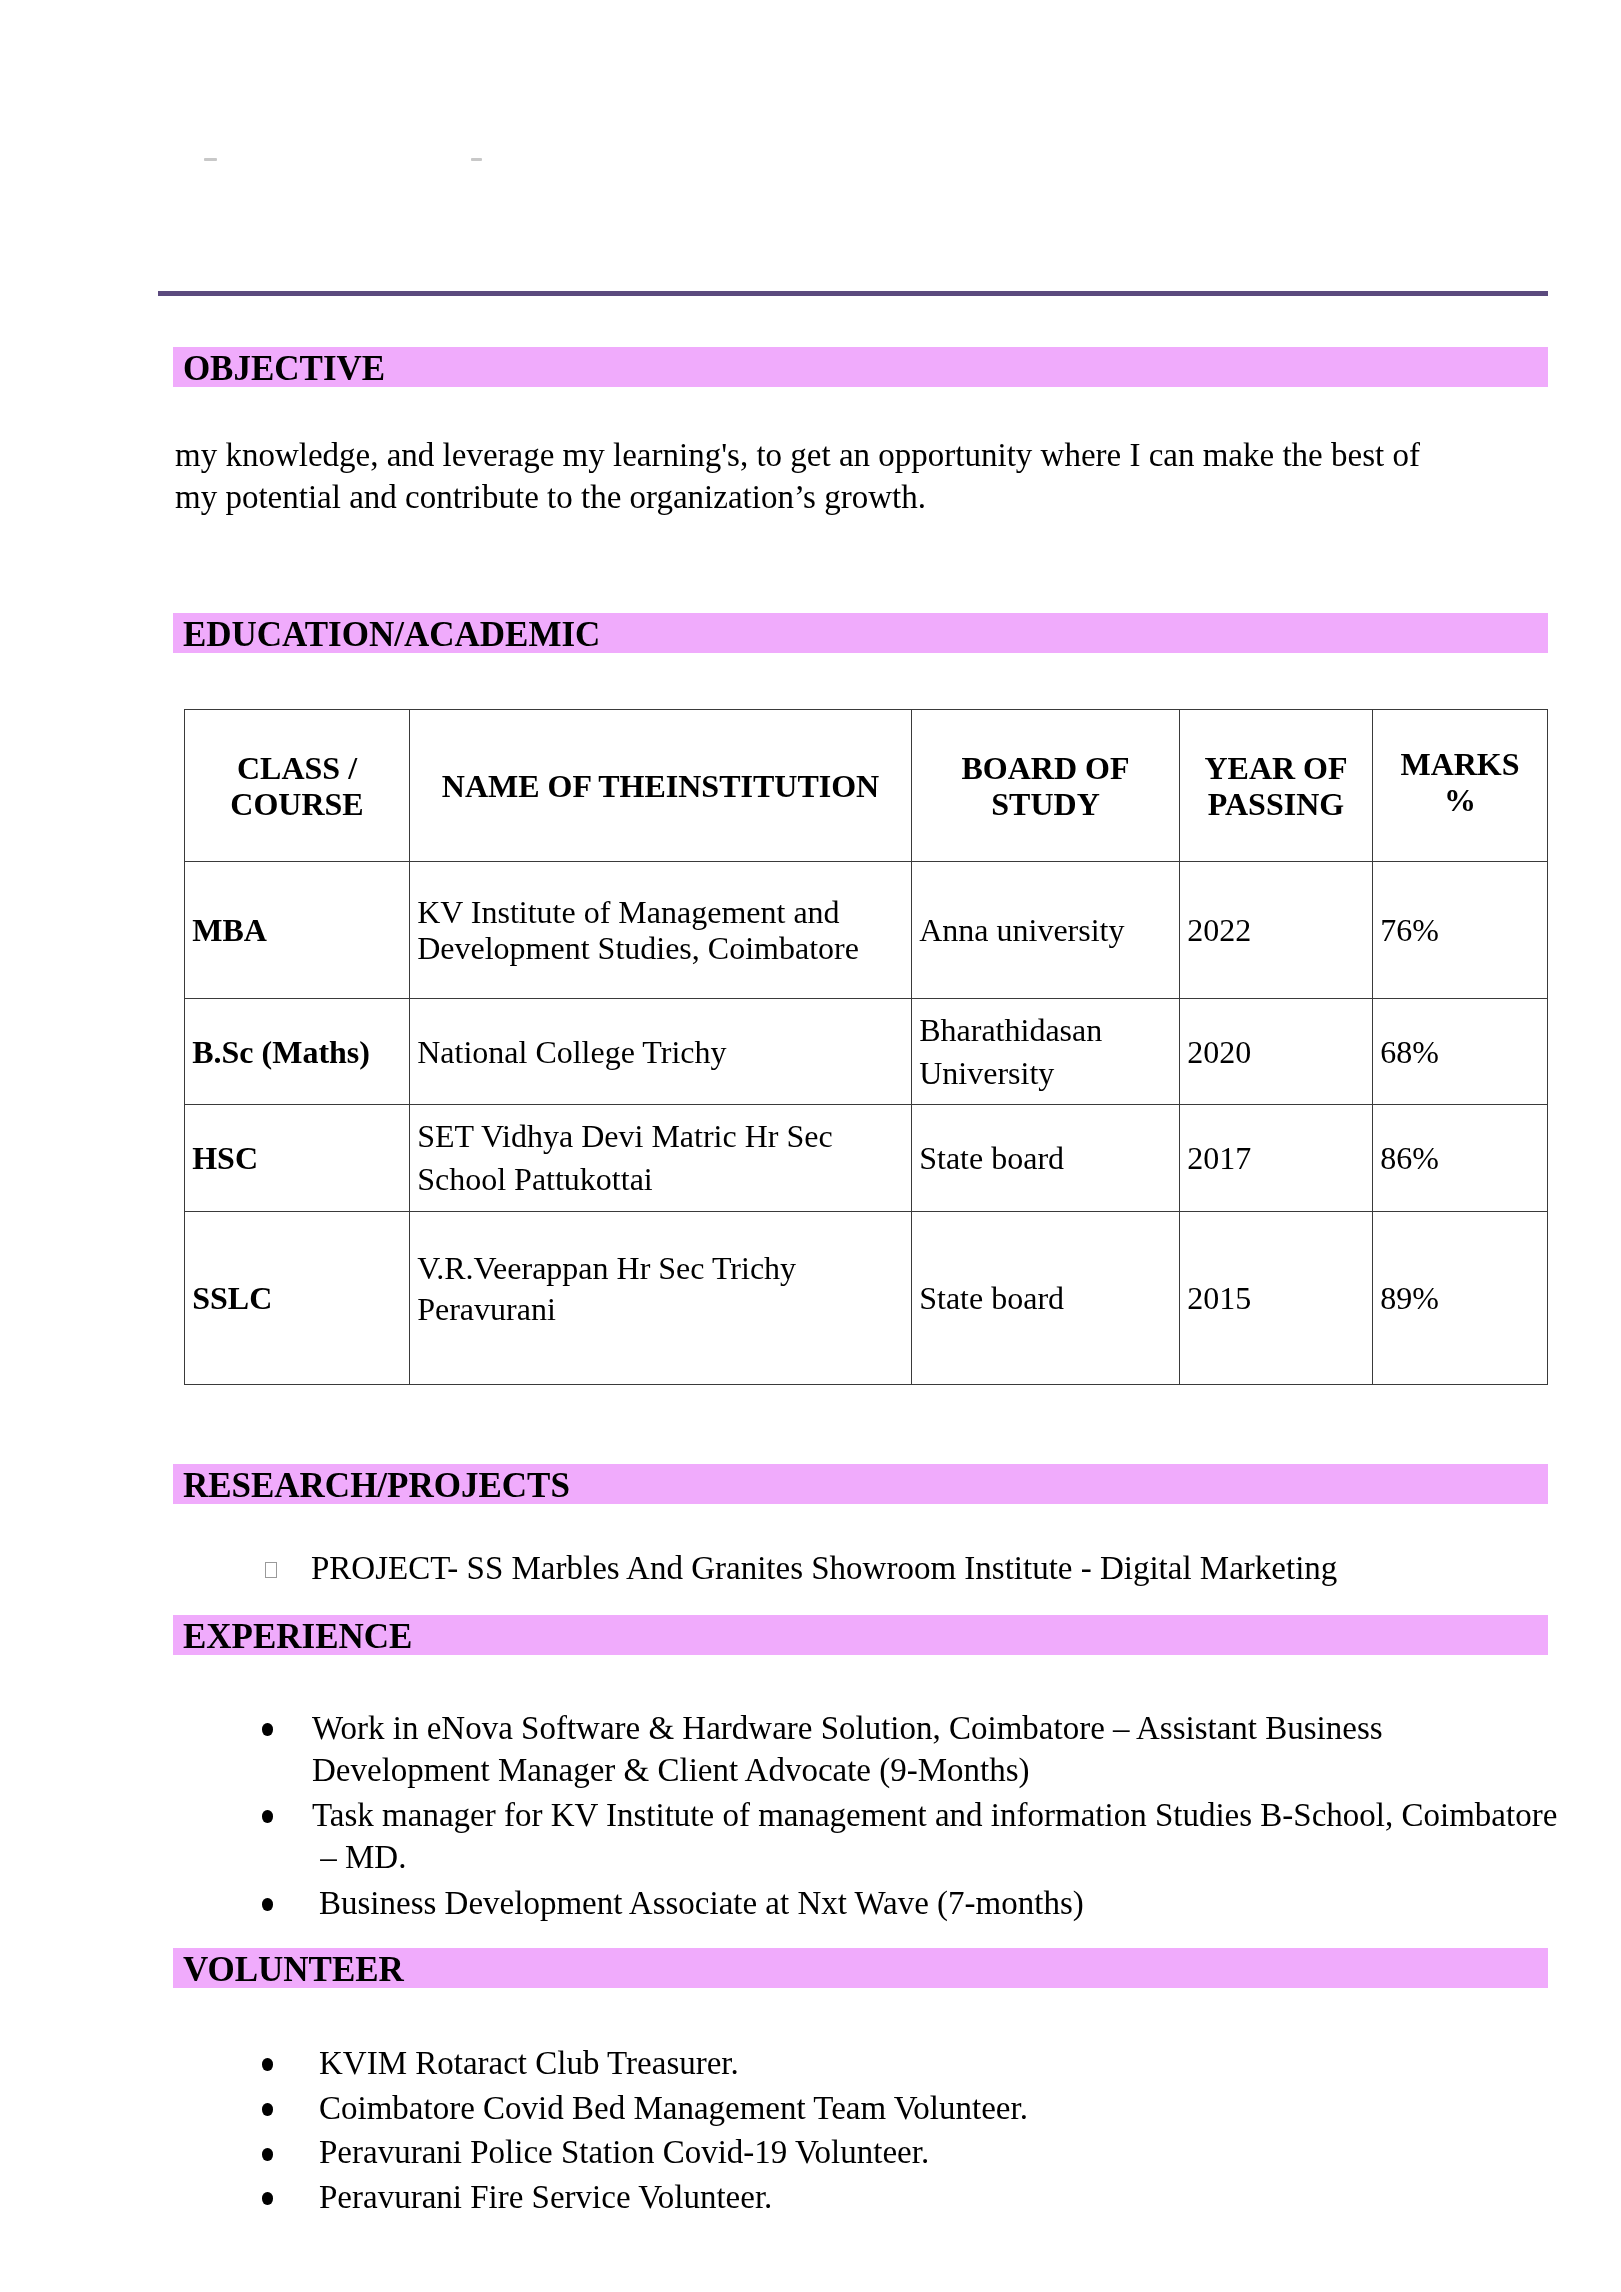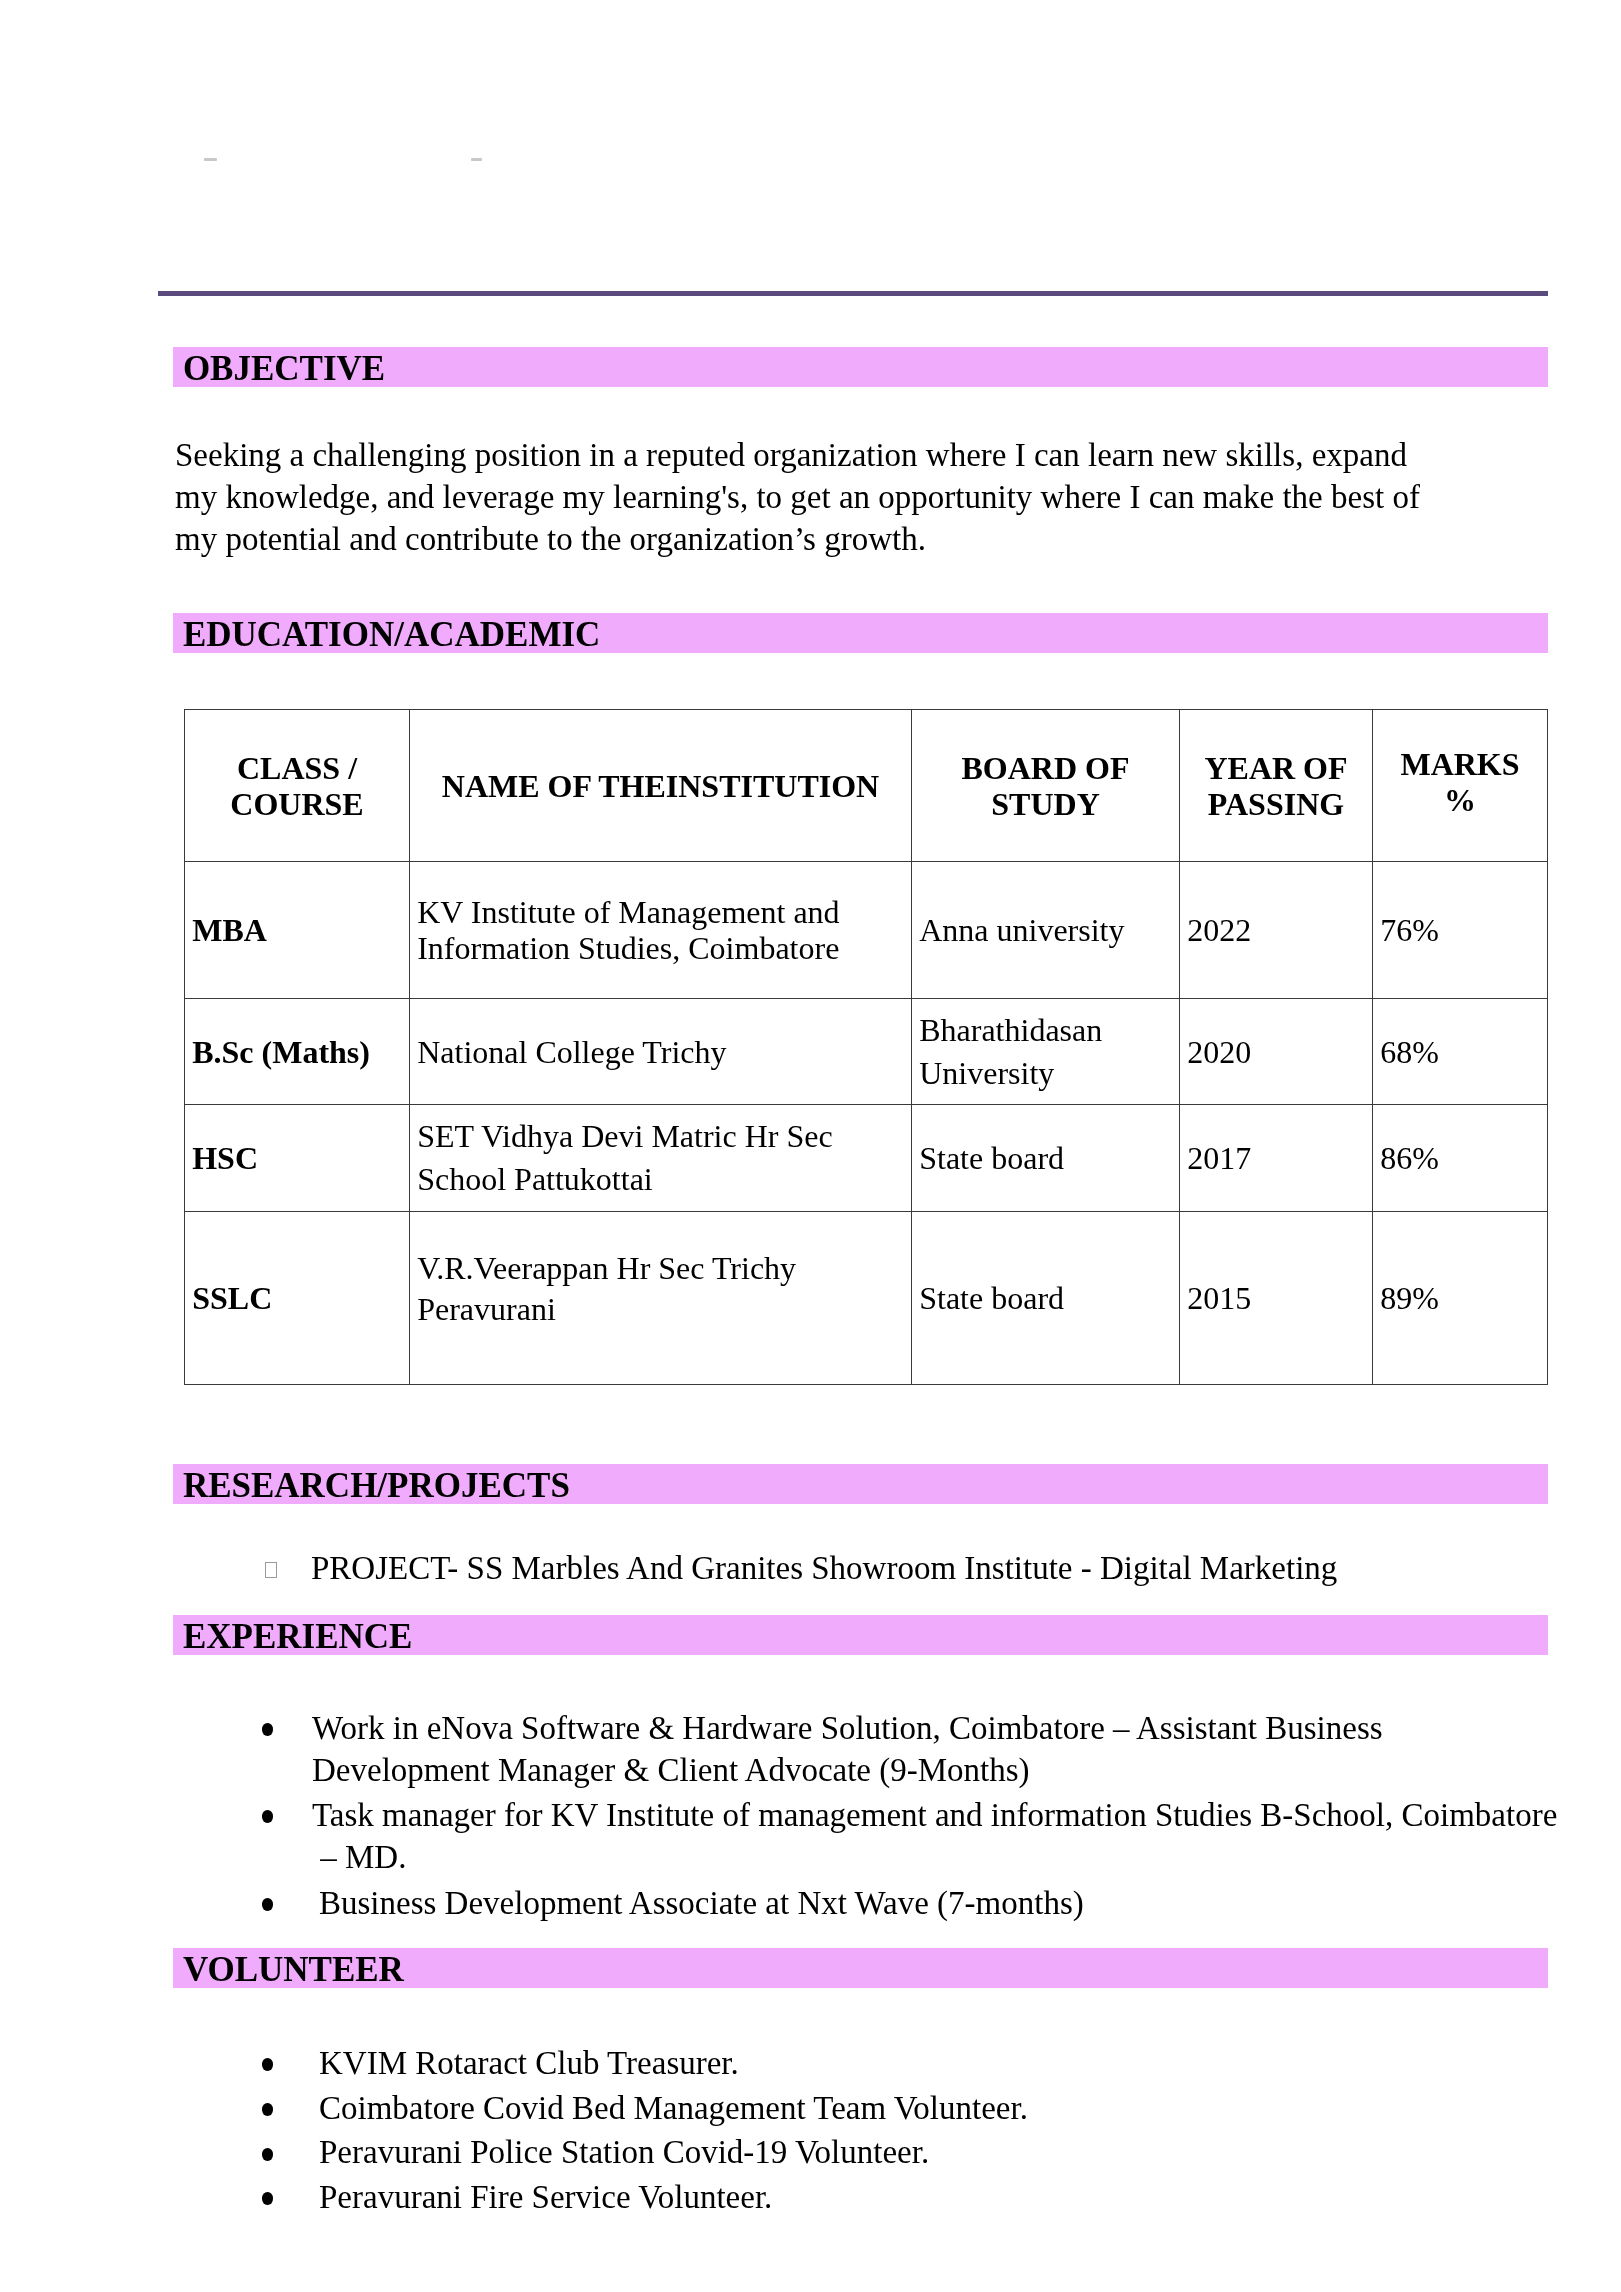--- a/index.html
+++ b/index.html
@@ -48,21 +48,20 @@
 
 <div class="speck" style="left:204px; top:158px; width:12.5px;"></div>
 <div class="speck" style="left:471px; top:158px; width:10.7px;"></div>
 
 <div class="rule"></div>
 
 <div class="section-bar" style="top:347px;">
   <span>OBJECTIVE</span>
 </div>
 <div class="para" style="top:434px;">
-  <div>Seeking a challenging position in a reputed organization where I can learn new skills, expand</div>
   <div>my knowledge, and leverage my learning's, to get an opportunity where I can make the best of</div>
   <div>my potential and contribute to the organization’s growth.</div>
 </div>
 
 <div class="section-bar" style="top:613px;">
   <span>EDUCATION/ACADEMIC</span>
 </div>
 
 <table class="edu">
   <colgroup>
@@ -92,21 +91,21 @@
     <th style="padding-bottom:7.2px;">
       <div>MARKS</div>
       <div>%</div>
     </th>
   </tr>
 
   <tr style="height:137px;">
     <td class="course">MBA</td>
     <td>
       <div>KV Institute of Management and</div>
-      <div>Information Studies, Coimbatore</div>
+      <div>Development Studies, Coimbatore</div>
     </td>
     <td>
       <div>Anna university</div>
     </td>
     <td>2022</td>
     <td>76%</td>
   </tr>
 
   <tr style="height:106px;">
     <td class="course">B.Sc (Maths)</td>

